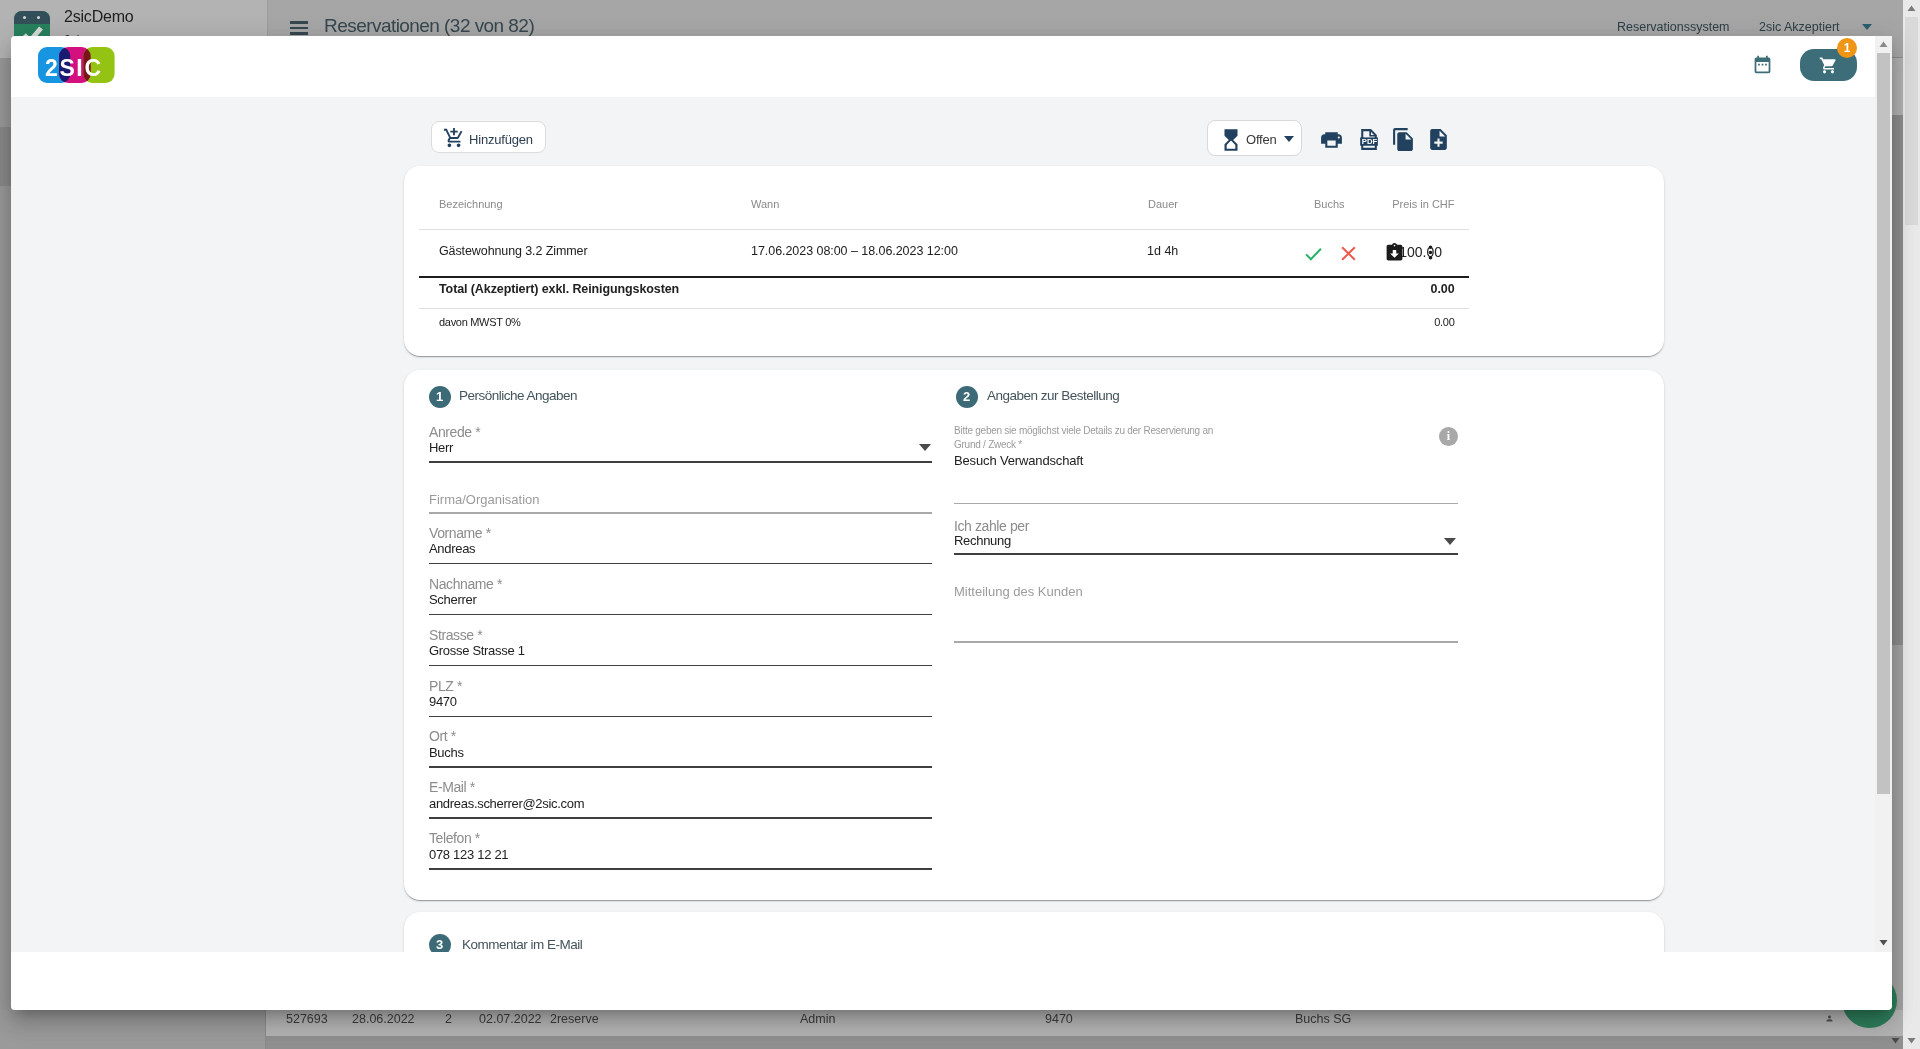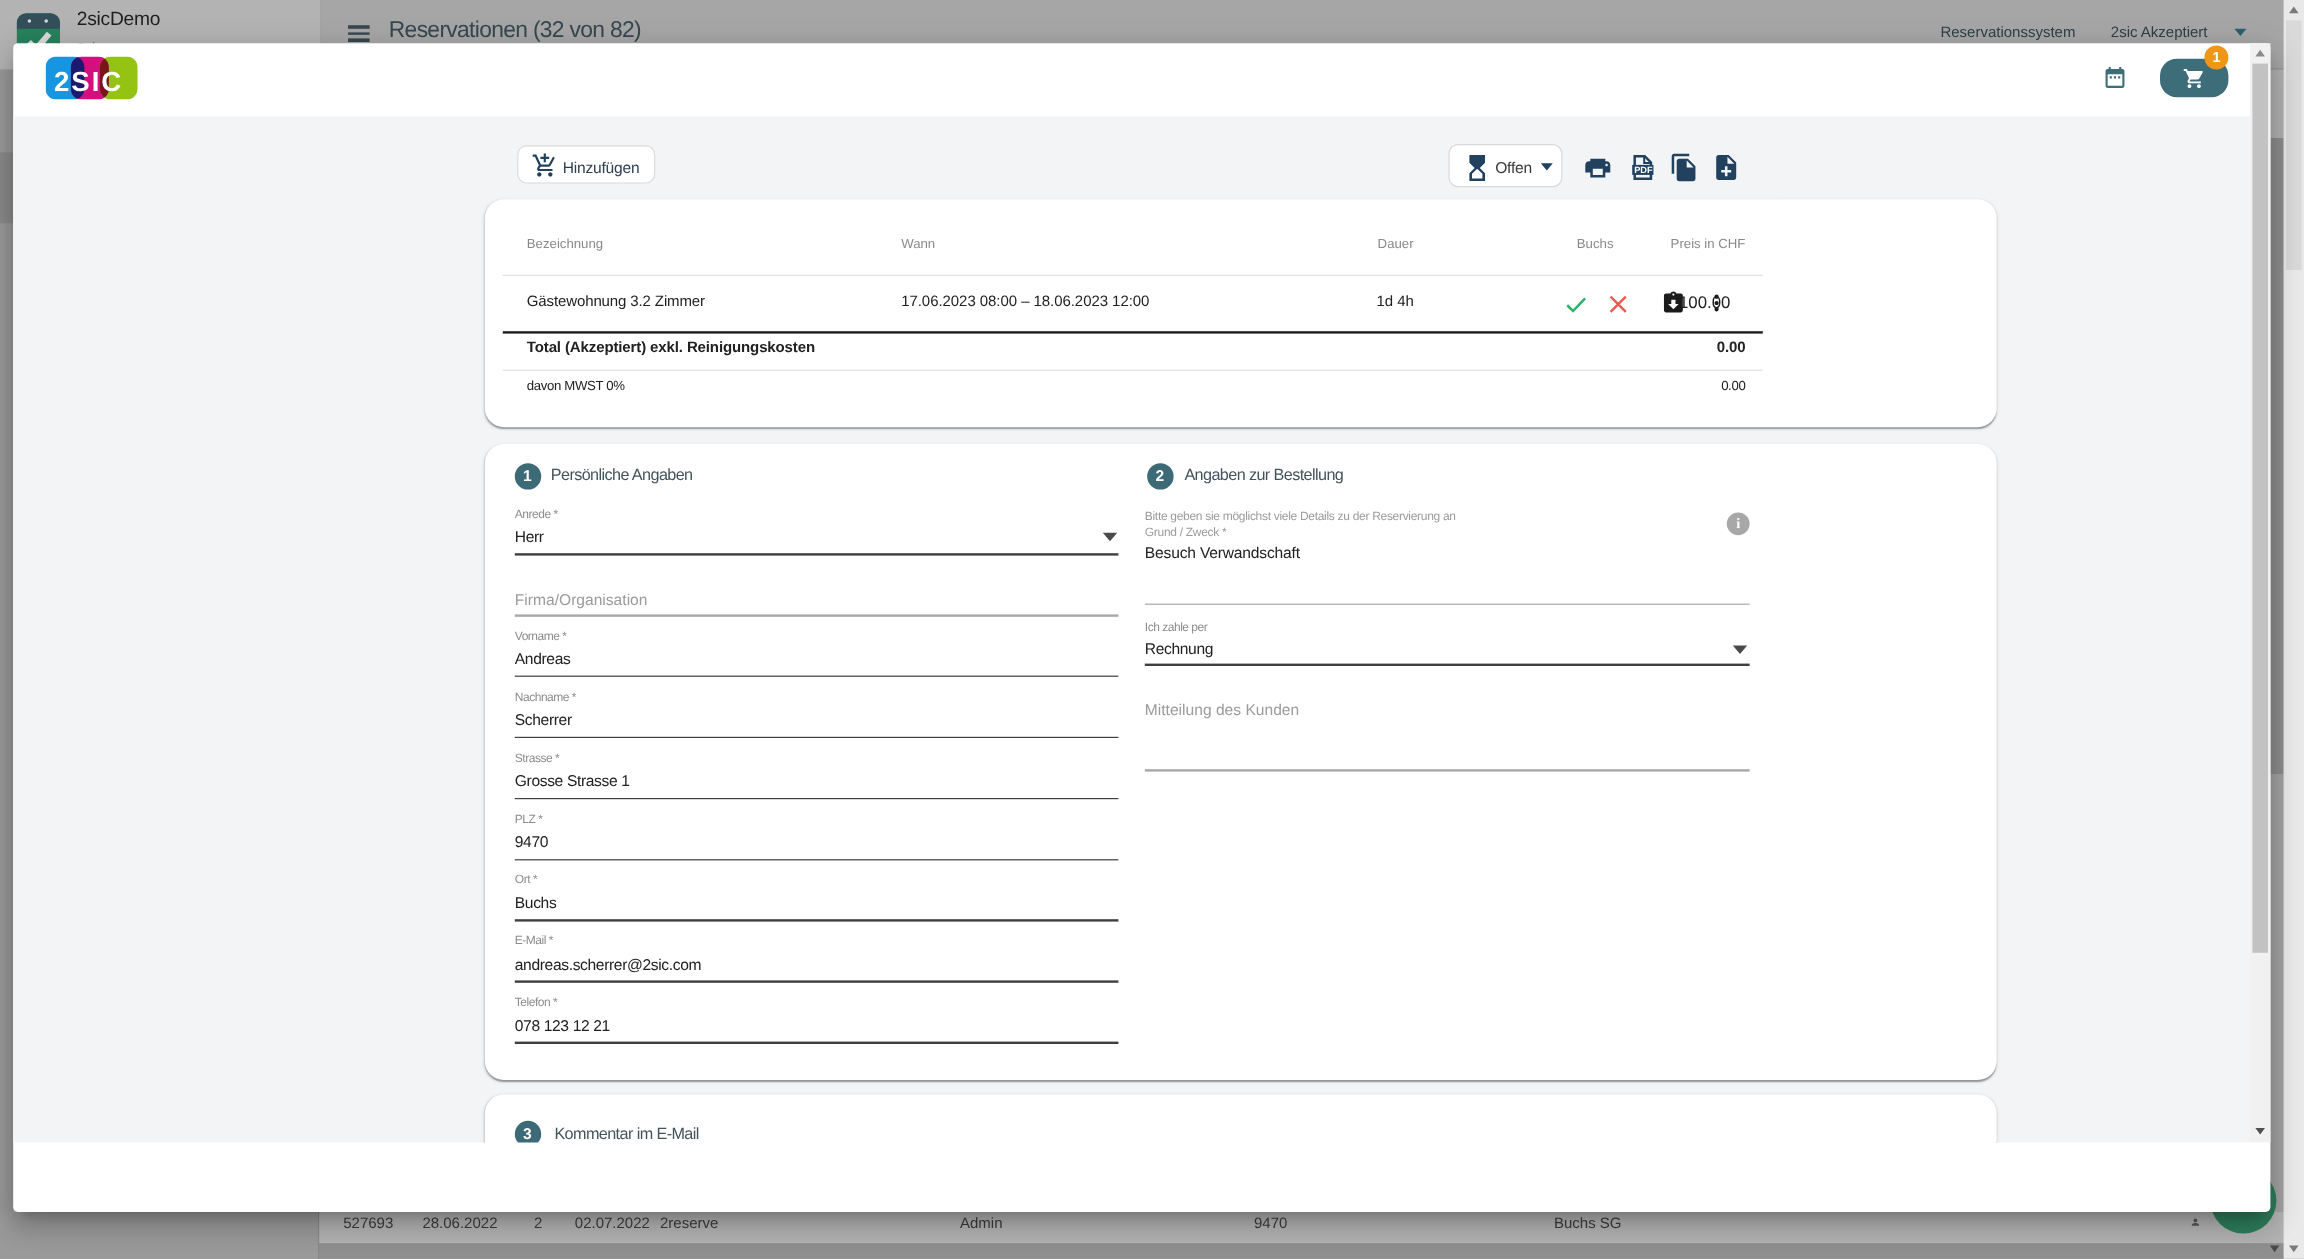--- a/index.html
+++ b/index.html
@@ -1,18 +1,18 @@
 <!DOCTYPE html>
 <html><head>
 <meta charset="utf-8">
 <style>
 *{margin:0;padding:0;box-sizing:border-box}
 html,body{width:1920px;height:1049px;overflow:hidden;font-family:"Liberation Sans",sans-serif;background:#ababab}
 .a{position:absolute}
-.lbl{font-size:10px;letter-spacing:-0.4px;color:#8c8c8c}
+.lbl{font-size:14px;letter-spacing:-0.4px;color:#8c8c8c}
 .val{font-size:13px;letter-spacing:-0.3px;color:#212121}
 .card{position:absolute;left:393px;width:1260px;background:#fff;border-radius:16px;box-shadow:0 2px 1px -1px rgba(0,0,0,.2),0 1px 1px 0 rgba(0,0,0,.14),0 1px 3px 0 rgba(0,0,0,.12)}
 .uline{position:absolute;height:1.5px;background:#3f3f3f}
 .uline.lt{background:#a9a9a9}
 .stepc{position:absolute;width:22px;height:22px;border-radius:50%;background:#3d6a77;color:#fff;font-size:13px;font-weight:bold;text-align:center;line-height:22px}
 .stept{position:absolute;font-size:13.5px;letter-spacing:-0.5px;color:#44545c}
 .arrow{position:absolute;width:0;height:0;border-left:6px solid transparent;border-right:6px solid transparent;border-top:7px solid #4a4a4a}
 </style>
 </head>
 <body>

